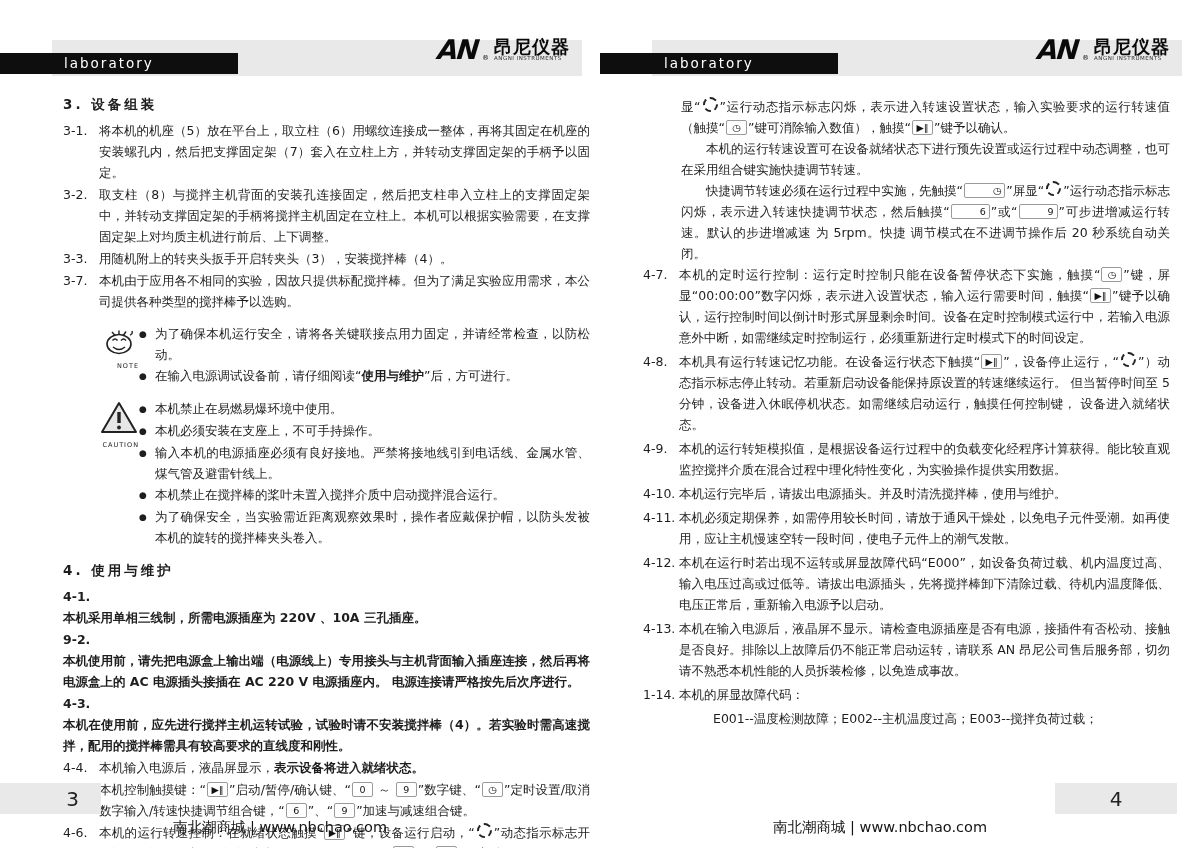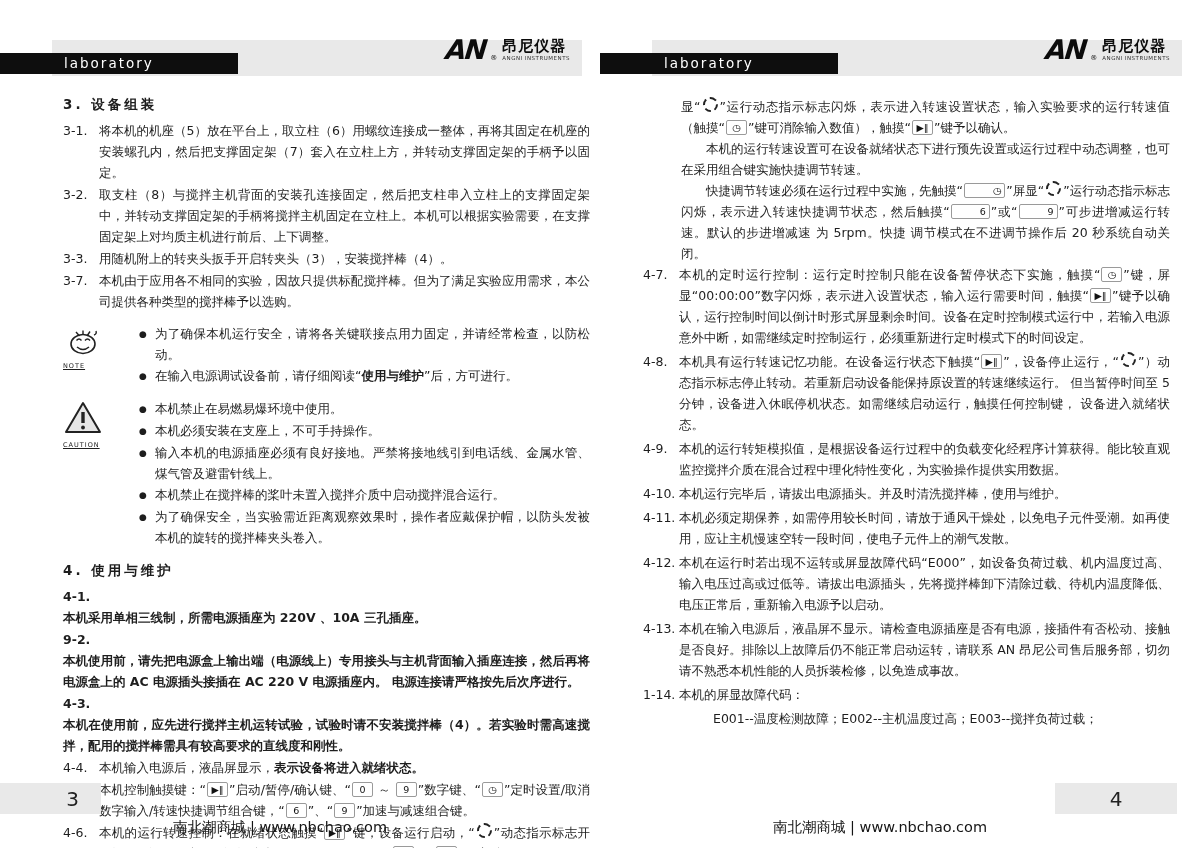--- a/index.html
+++ b/index.html
@@ -15,38 +15,38 @@
   .page-right{left:600px;}
 
   
   .hdr-band{position:absolute;top:40px;left:52px;right:18px;height:36px;background:#e9e9e9;}
   .hdr-bar{position:absolute;top:53px;left:0;width:238px;height:21px;background:#0e0e0e;
            color:#fff;font-size:13.5px;letter-spacing:2px;line-height:21px;padding-left:64px;box-sizing:border-box;}
   .logo{position:absolute;top:37px;right:30px;display:flex;align-items:flex-start;gap:5px;}
   .logo-an{font-size:27px;font-weight:900;font-style:italic;letter-spacing:-2px;line-height:26px;transform:skewX(-6deg);color:#0a0a0a;}
   .logo-reg{font-size:7px;line-height:7px;margin-top:18px;color:#0a0a0a;}
   .logo-txt{display:flex;flex-direction:column;margin-top:1px;}
-  .logo-cn{font-size:15px;font-weight:bold;color:#0a0a0a;letter-spacing:1px;line-height:17px;}
+  .logo-cn{font-size:18px;font-weight:bold;color:#0a0a0a;letter-spacing:1px;line-height:17px;}
   .logo-en{font-size:5.5px;letter-spacing:.5px;color:#333;line-height:7px;}
 
   
   .content{position:absolute;top:94px;width:527px;font-size:12.5px;line-height:21px;text-align:justify;}
   .page-left .content{left:63px;}
   .page-right .content{left:43px;top:96px;}
   .sec-title{font-weight:bold;font-size:13.5px;letter-spacing:3px;margin:0 0 5px 0;}
   .sec-title.mt{margin-top:12px;}
   .item{display:flex;margin:0 0 1px 0;}
   .item .lbl{flex:none;min-width:33px;padding-right:3px;white-space:nowrap;}
   .item .txt{flex:1;}
   .item.bold{font-weight:bold;flex-direction:column;}
   .b{font-weight:bold;}
 
   
   .advisory{display:flex;margin:11px 0 10px 0;}
-  .adv-icon{flex:none;width:76px;text-align:left;padding-top:2px;text-decoration:underline;}
+  .adv-icon{flex:none;width:76px;text-align:right;padding-top:2px;}
   .adv-label{display:block;font-size:6.5px;letter-spacing:1px;color:#222;line-height:7px;}
   .adv-bullets{flex:1;}
   .bullet{display:flex;}
   .dot{flex:none;width:16px;font-size:9px;padding-top:1px;}
   .btxt{flex:1;}
 
   
   .key{display:inline-block;min-width:13px;padding:0 3px;margin:0 1px;border:1px solid #9a9a9a;border-radius:2px;
        background:#fff;font-size:9.5px;line-height:13px;text-align:center;vertical-align:1px;color:#111;}
   .spin{display:inline-block;width:11px;height:11px;border:2px dashed #222;border-radius:50%;

